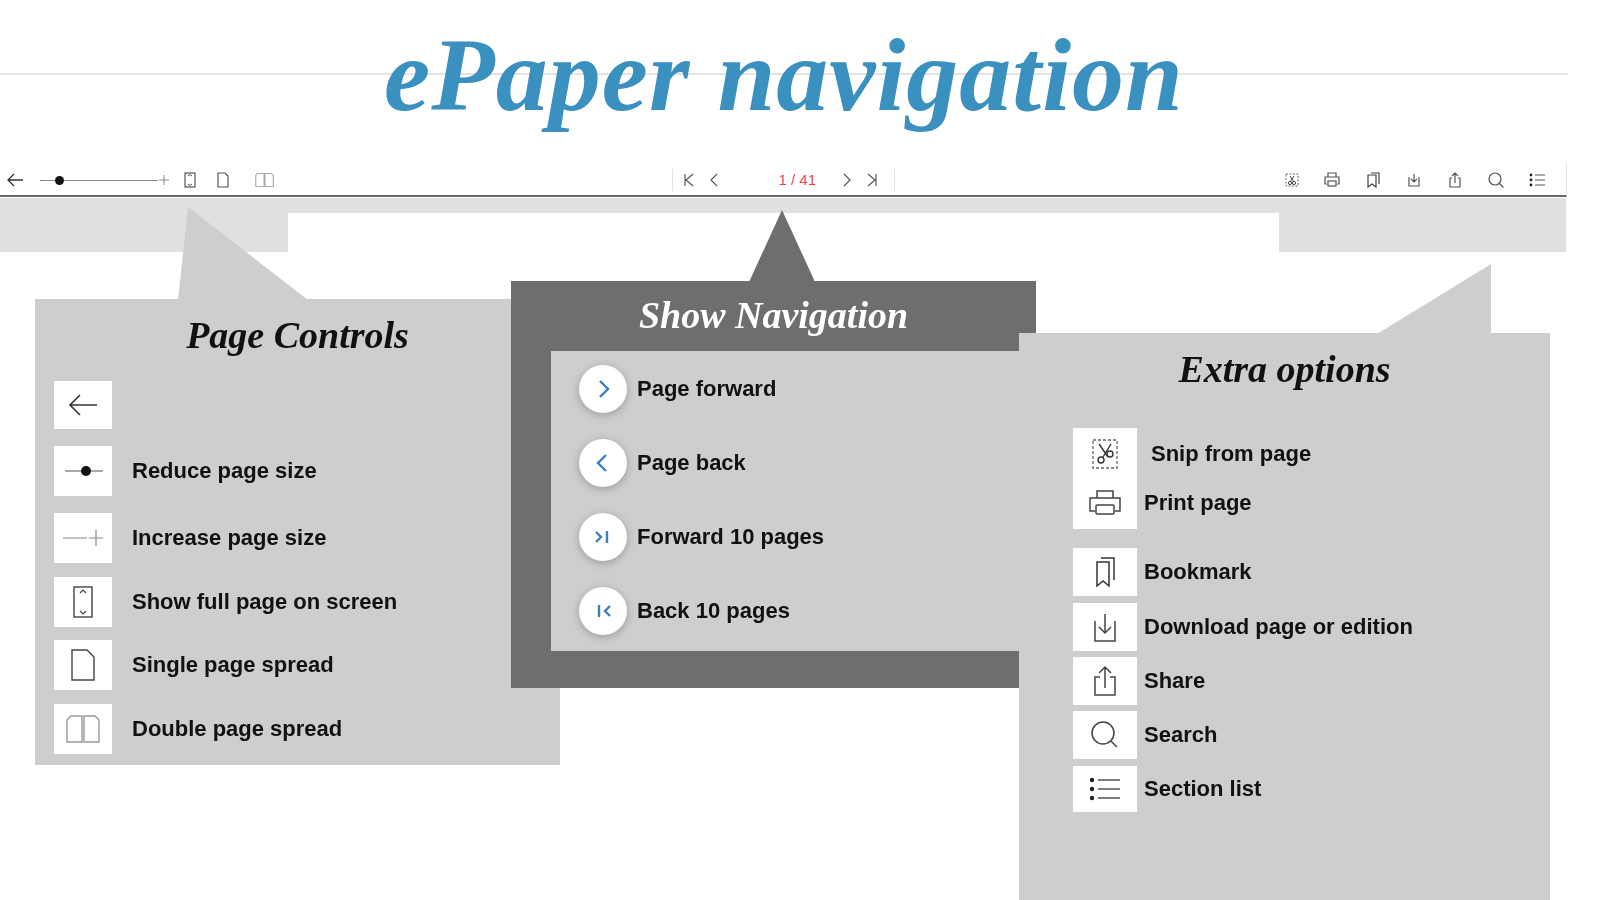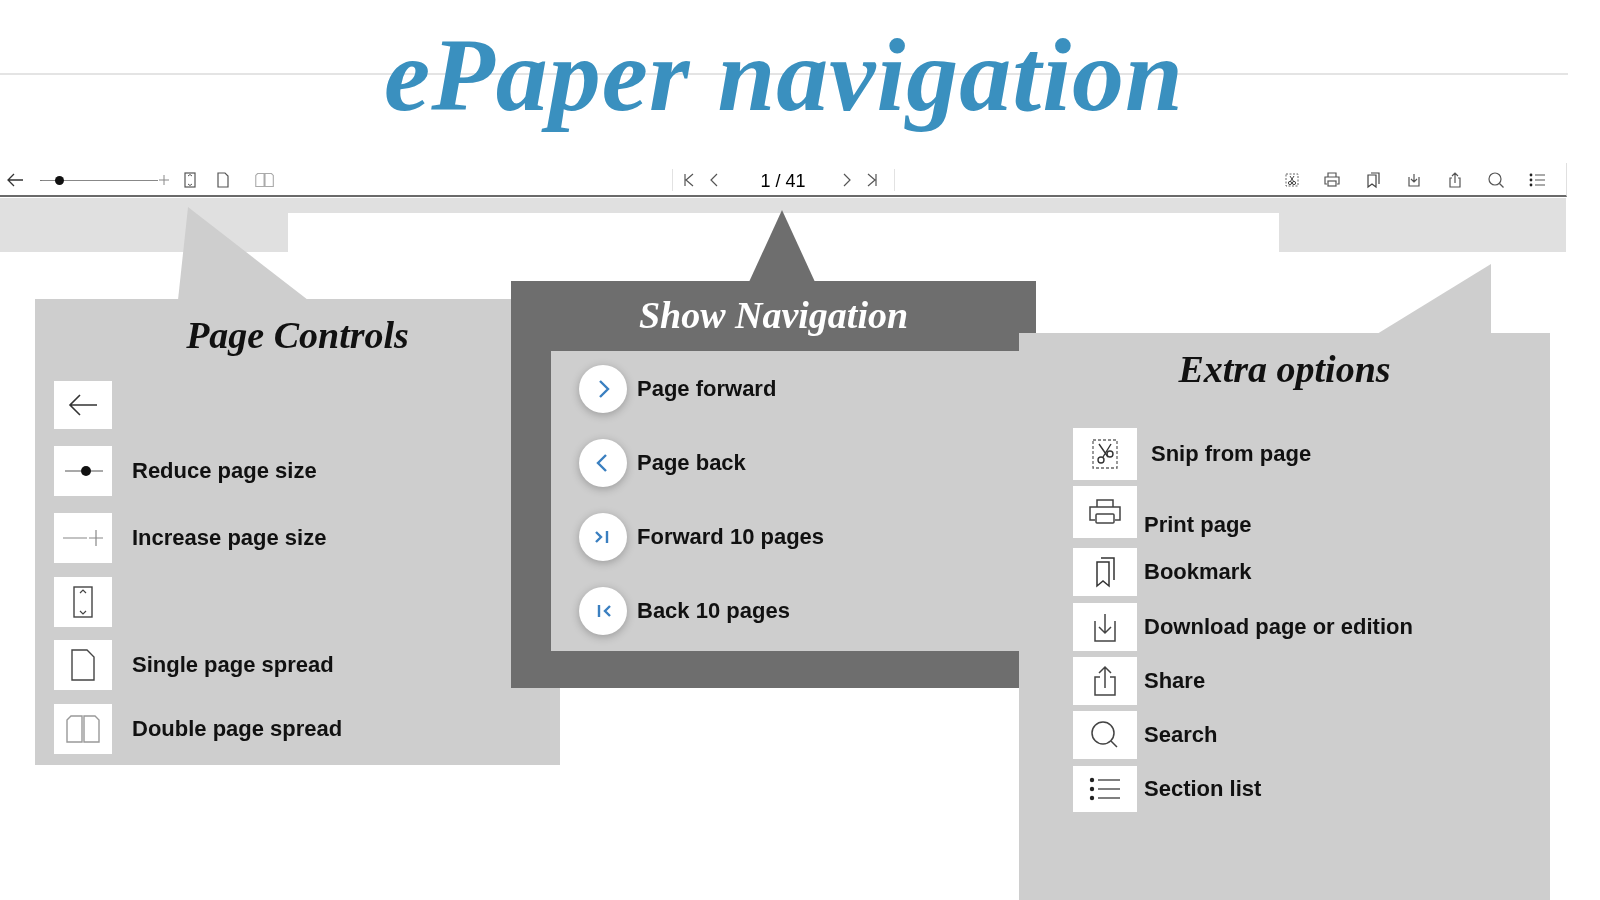--- a/index.html
+++ b/index.html
@@ -5,21 +5,21 @@
   html, body { margin:0; padding:0; }
   body { width:1600px; height:900px; position:relative; overflow:hidden; background:#ffffff; font-family:"Liberation Sans", sans-serif; }
   .abs { position:absolute; }
   .hline { position:absolute; left:0; top:73px; width:1568px; height:2px; background:#e4e4e4; }
   .title { position:absolute; left:0; width:1568px; top:10px; text-align:center; font-family:"Liberation Serif", serif; font-style:italic; font-weight:bold; font-size:104px; color:#3a90bf; letter-spacing:1px; line-height:130px; }
   
   .toolbar { position:absolute; left:0; top:163px; width:1566px; height:32px; border-bottom:2px solid #6a6a6a; border-right:1px solid #e0e0e0; background:#fff; }
   .tb-icon { position:absolute; top:6px; width:22px; height:22px; display:flex; align-items:center; justify-content:center; cursor:pointer; }
   .tb-icon svg { width:20px; height:20px; }
   .tb-sep { position:absolute; top:6px; width:1px; height:22px; background:#e2e2e2; }
-  .page-ind { position:absolute; top:8px; left:750px; width:66px; text-align:center; font-size:18px; color:#000000; }
+  .page-ind { position:absolute; top:8px; left:750px; width:66px; text-align:right; font-size:15px; color:#ef4444; }
   .slider-track { position:absolute; top:17px; left:42px; width:116px; height:1px; background:#888; }
   .slider-knob { position:absolute; top:13px; left:55px; width:9px; height:9px; border-radius:50%; background:#111; cursor:pointer; }
   
   .band { position:absolute; background:#e0e0e0; }
   
   .panel-light { position:absolute; background:#cecece; }
   .panel-dark { position:absolute; background:#6e6e6e; }
   .panel-title { position:absolute; font-family:"Liberation Serif", serif; font-style:italic; font-weight:bold; font-size:38px; color:#111; text-align:center; }
   .row { position:absolute; display:flex; align-items:center; }
   .icon-box { width:58px; height:48px; background:#fff; display:flex; align-items:center; justify-content:center; flex-shrink:0; }
@@ -175,20 +175,21 @@
     <span class="row-label">Increase page size</span>
   </div>
 
   <div class="row" style="left:19px;top:278px;">
     <div class="icon-box" style="height:50px;">
       <svg viewBox="0 0 40 36">
           <rect x="11" y="3" width="18" height="30" fill="none" stroke="#444" stroke-width="1.4"></rect>
           <path d="M17 9l3-3 3 3M17 27l3 3 3-3" fill="none" stroke="#444" stroke-width="1.2"></path>
         </svg>
     </div>
+    <span class="row-label">Show full page on screen</span>
   </div>
 
   <div class="row" style="left:19px;top:405px;">
     <div class="icon-box" style="height:50px;">
       <svg viewBox="0 0 40 36">
           <path d="M4 9l4-4h11v26H4zM21 5h11l4 4v22H21z" fill="none" stroke="#999" stroke-width="1.4"></path>
         </svg>
     </div>
     <span class="row-label">Double page spread</span>
   </div>
@@ -249,21 +250,21 @@
       <svg viewBox="0 0 40 36">
           <rect x="8" y="4" width="24" height="28" fill="none" stroke="#666" stroke-width="1.3" stroke-dasharray="3 2"></rect>
           <circle cx="16" cy="24" r="3" fill="none" stroke="#333" stroke-width="1.4"></circle>
           <circle cx="25" cy="18" r="3" fill="none" stroke="#333" stroke-width="1.4"></circle>
           <path d="M14 8l9 13M26 8l-8 13" stroke="#333" stroke-width="1.4"></path>
         </svg>
     </div>
     <span class="row-label" style="margin-left:14px;">Snip from page</span>
   </div>
 
-  <div class="row" style="left:54px;top:153px;align-items:flex-end;">
+  <div class="row" style="left:54px;top:144px;">
     <div class="icon-box" style="width:64px;height:52px;">
       <svg viewBox="0 0 40 36">
           <path d="M12 13V6h16v7M10 26H5V13h30v13h-5" fill="none" stroke="#444" stroke-width="1.5"></path>
           <rect x="11" y="20" width="18" height="9" rx="1" fill="none" stroke="#444" stroke-width="1.5"></rect>
         </svg>
     </div>
     <span class="row-label" style="margin-left:7px;">Print page</span>
   </div>
 
   <div class="row" style="left:54px;top:215px;">

